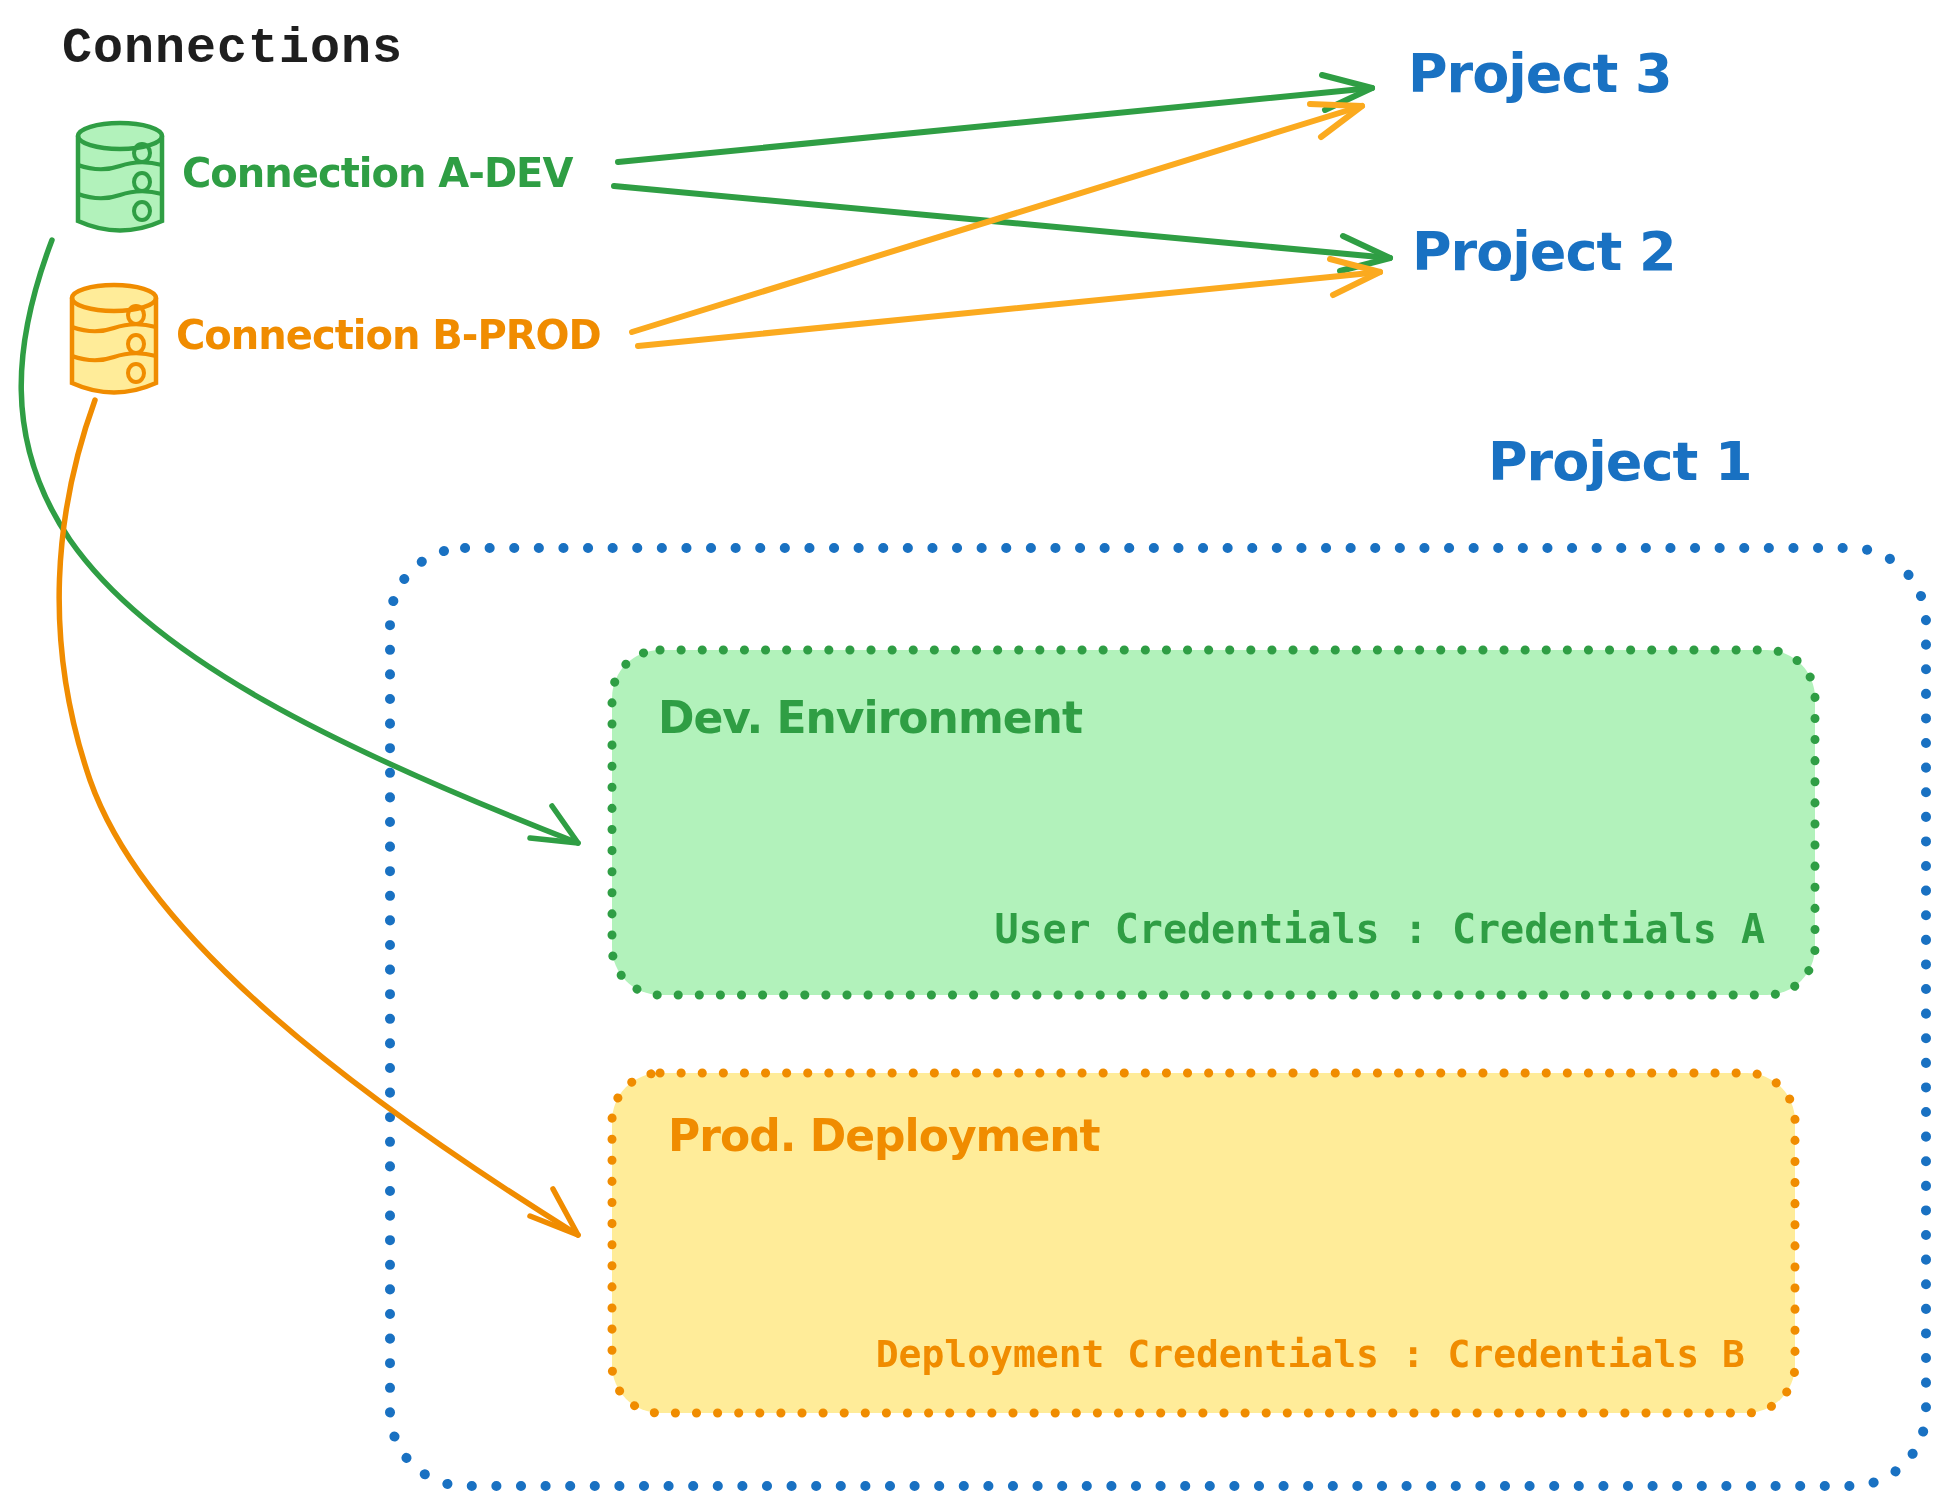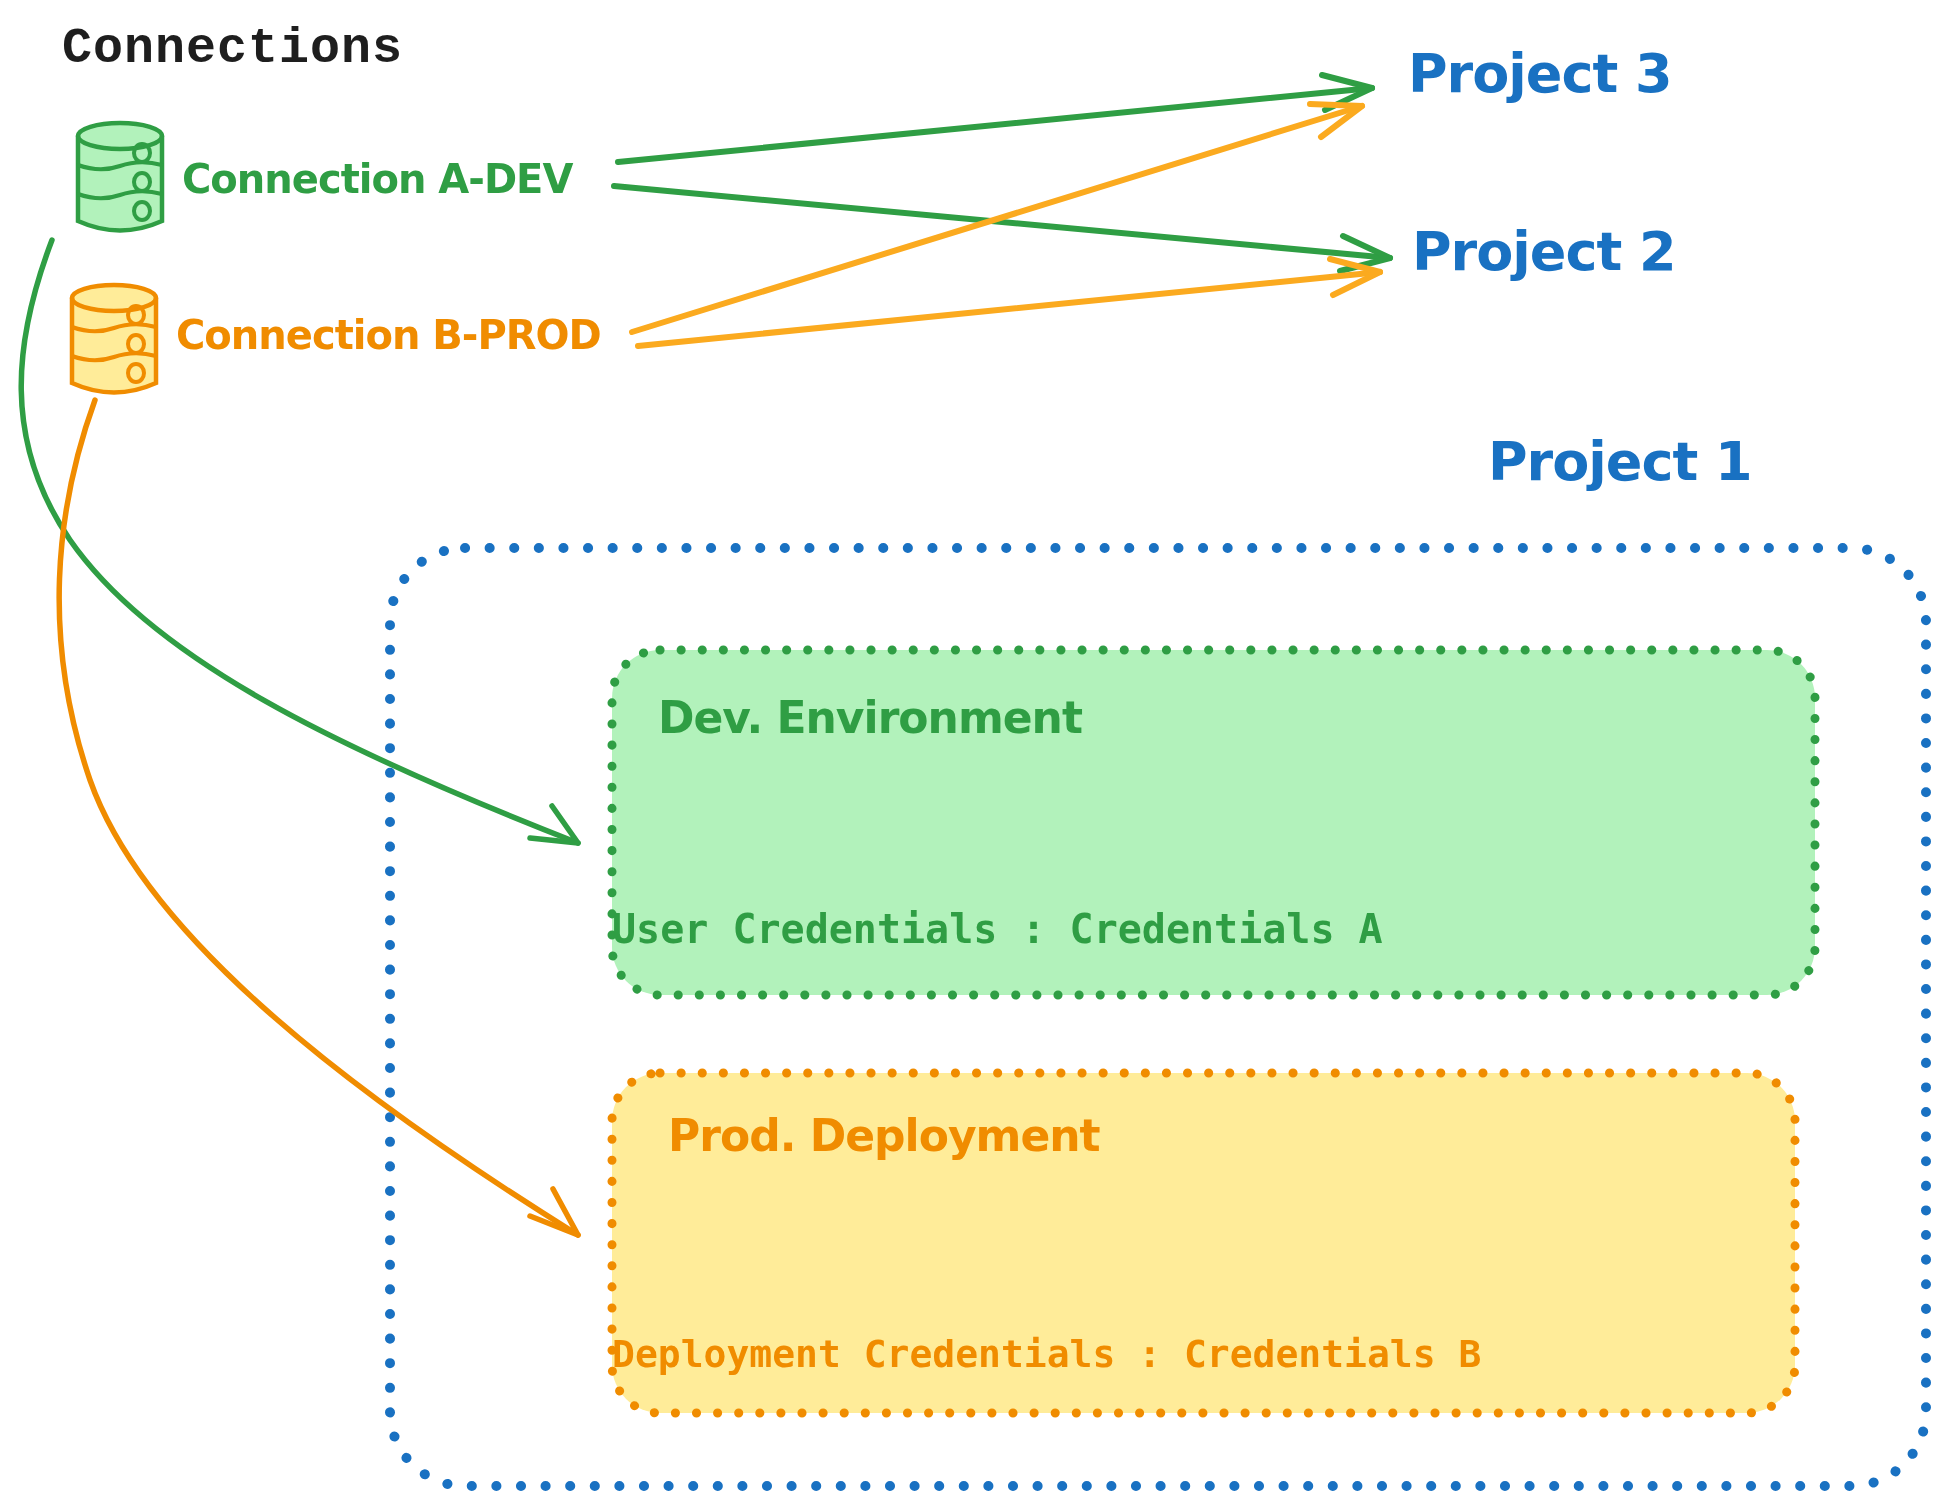--- a/index.html
+++ b/index.html
@@ -9,21 +9,21 @@
   .abs{position:absolute;z-index:3;white-space:nowrap;}
   .hand{font-weight:700;letter-spacing:-1px;}
   .title{font-size:50px;color:#1e1e1e;letter-spacing:1px;font-family:Liberation Mono, monospace;}
   .conn-label{font-size:40px;}
   .green-t{color:#2f9e44;}
   .orange-t{color:#f08c00;}
   .blue-t{color:#1971c2;}
   .project-label{font-size:54px;}
   .env-title{font-size:44px;text-align:center;}
   .cred{font-family:"DejaVu Sans Mono","Liberation Mono",monospace;font-weight:700;
-        letter-spacing:0;}
+        text-align:right;letter-spacing:0;}
   .db-icon{position:absolute;z-index:3;}
 </style>
 </head>
 <body>
 
 <div id="canvas">
 
   <svg id="wires" width="1948" height="1506" viewBox="0 0 1948 1506">
 
     <rect x="390" y="548" width="1536" height="938" rx="75" ry="75" fill="none" stroke="#1971c2" stroke-width="10" stroke-linecap="round" stroke-dasharray="0.1 24.5"></rect>
@@ -80,21 +80,21 @@
     <path d="M6 16 L6 101 Q48 120 90 101 L90 16 Z" fill="#ffec99" stroke="none"></path>
     <ellipse cx="48" cy="16" rx="42" ry="13" fill="#ffec99" stroke="#f08c00" stroke-width="4.5"></ellipse>
     <path d="M6 16 L6 101 Q48 120 90 101 L90 16" fill="none" stroke="#f08c00" stroke-width="4.5" stroke-linecap="round"></path>
     <path d="M6 45 Q28 53 48 46 T90 45" fill="none" stroke="#f08c00" stroke-width="4" stroke-linecap="round"></path>
     <path d="M6 74 Q28 82 48 75 T90 74" fill="none" stroke="#f08c00" stroke-width="4" stroke-linecap="round"></path>
     <ellipse cx="70" cy="33" rx="8" ry="9" fill="none" stroke="#f08c00" stroke-width="4"></ellipse>
     <ellipse cx="70" cy="62" rx="8" ry="9" fill="none" stroke="#f08c00" stroke-width="4"></ellipse>
     <ellipse cx="70" cy="91" rx="8" ry="9" fill="none" stroke="#f08c00" stroke-width="4"></ellipse>
   </svg>
 
-  <div class="abs hand conn-label green-t" style="left:182px;top:156px;">Connection A-DEV</div>
+  <div class="abs hand conn-label green-t" style="left:182px;top:150px;">Connection A-DEV</div>
   <div class="abs hand conn-label orange-t" style="left:176px;top:312px;">Connection B-PROD</div>
 
   <div class="abs hand project-label blue-t" style="left:1408px;top:42px;">Project 3</div>
   <div class="abs hand project-label blue-t" style="left:1412px;top:220px;">Project 2</div>
   <div class="abs hand project-label blue-t" style="left:1488px;top:430px;">Project 1</div>
 
   <div class="abs hand env-title green-t" style="left:658px;top:692px;">Dev. Environment</div>
   <div class="abs cred green-t" style="left:612px;top:906px;width:1153px;font-size:40px;">User Credentials : Credentials A</div>
 
   <div class="abs hand env-title orange-t" style="left:668px;top:1110px;">Prod. Deployment</div>

